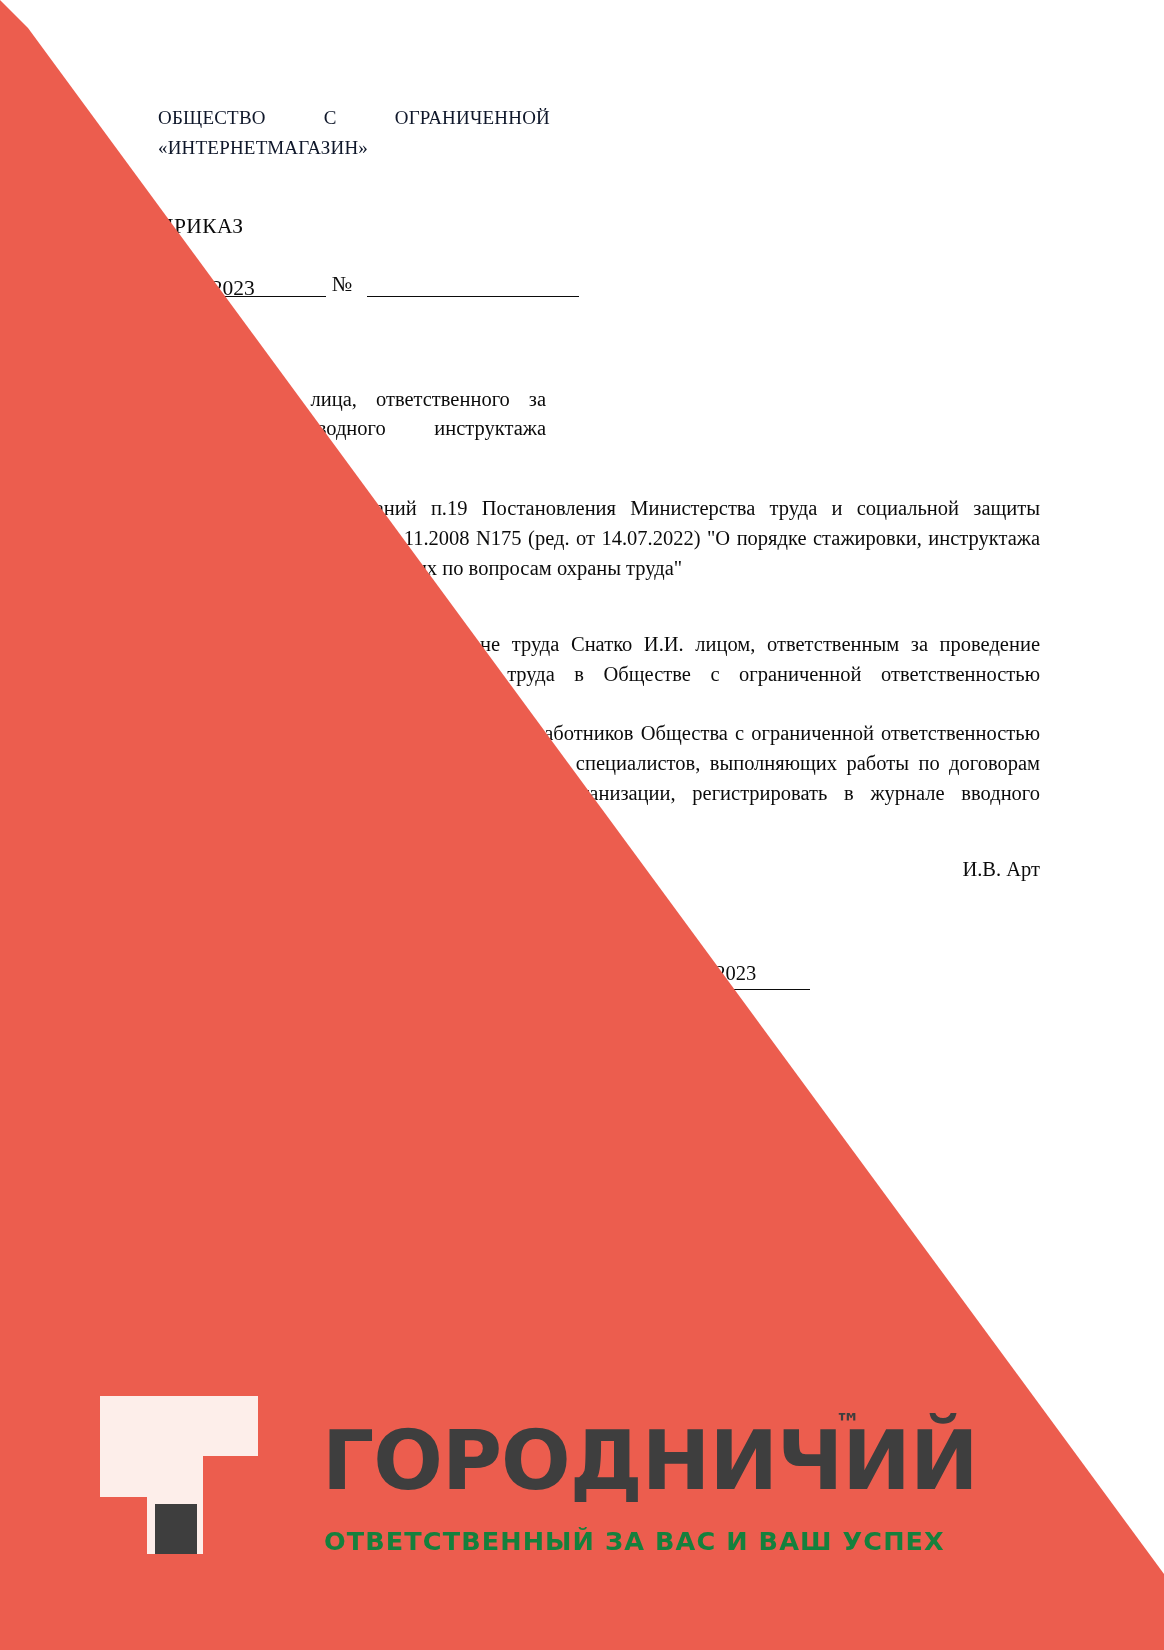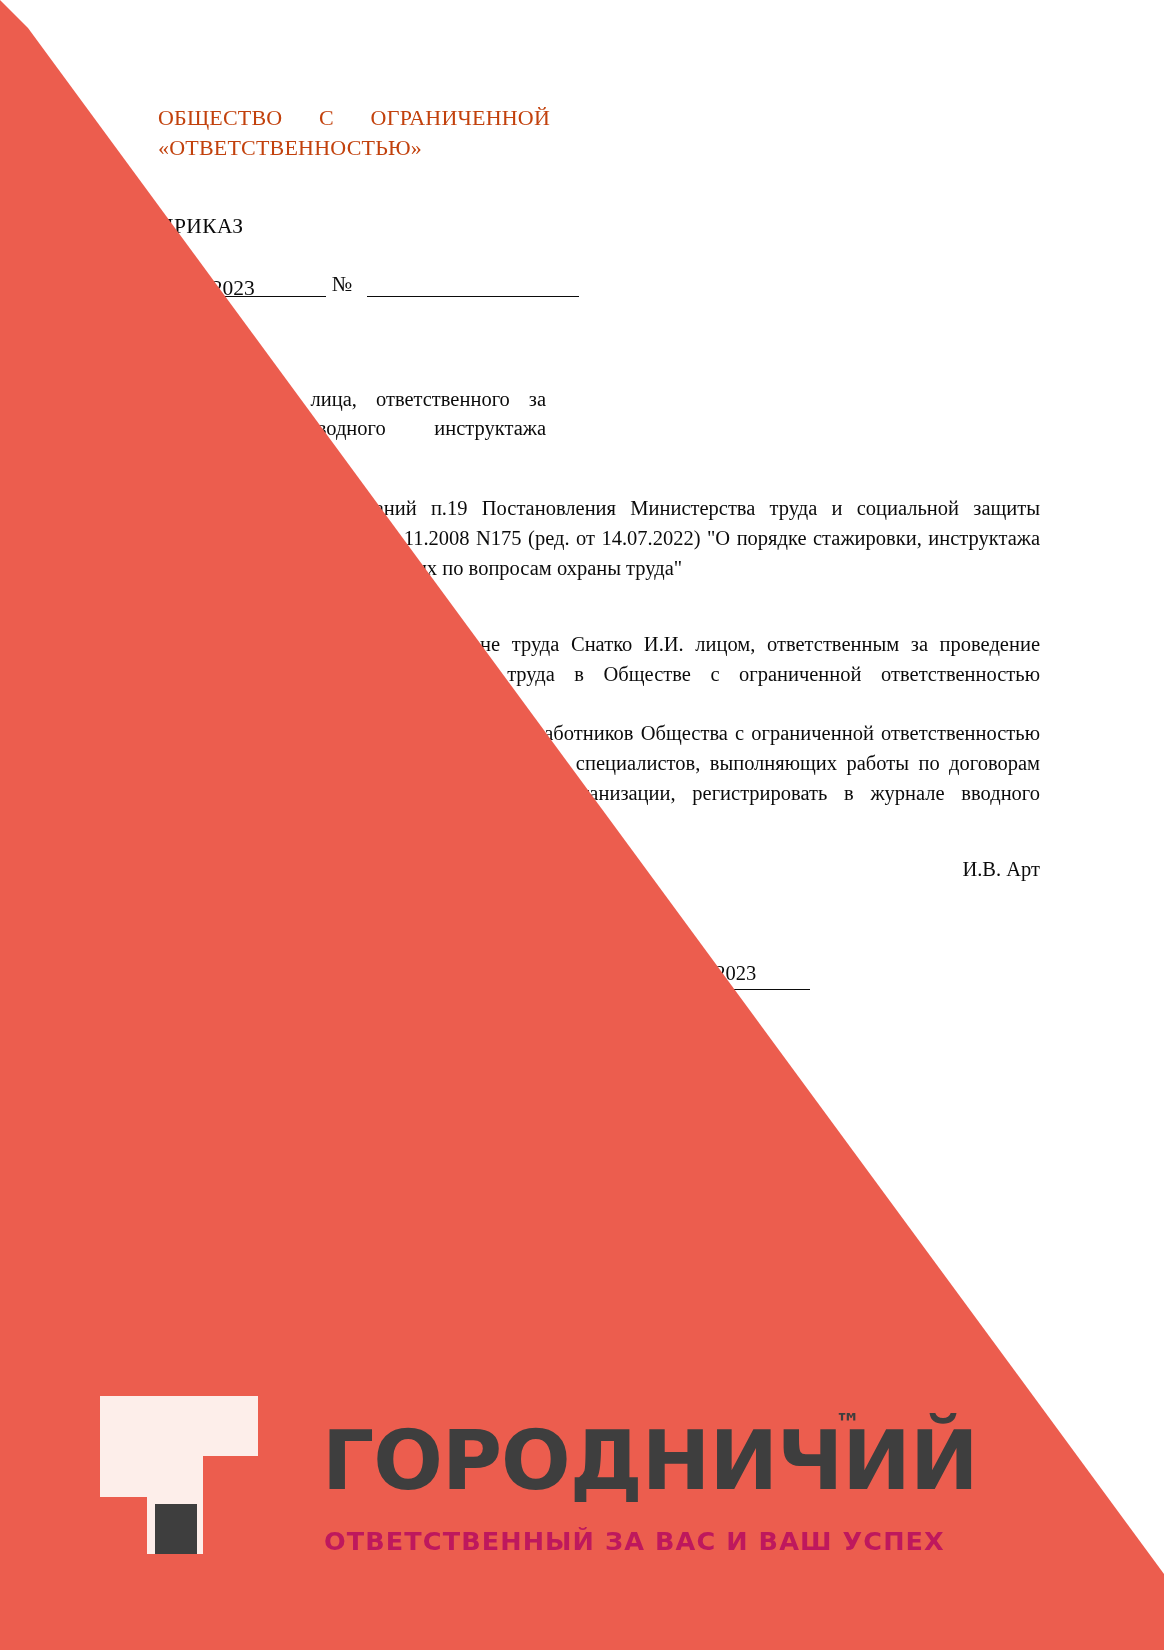--- a/index.html
+++ b/index.html
@@ -25,23 +25,23 @@
     width: 1164px;
     height: 1650px;
     z-index: 1;
   }
 
   .org-block {
     position: absolute;
     left: 158px;
     top: 103px;
     width: 420px;
-    font-size: 22px;
+    font-size: 19px;
     line-height: 30px;
-    color: #c2410c;
+    color: #0f172a;
     letter-spacing: 0.2px;
   }
   .org-line-1 { text-align: justify; text-align-last: justify; width: 392px; }
 
   .order-title {
     position: absolute;
     left: 158px;
     top: 214px;
     font-size: 21.5px;
     color: #0b0b0b;
@@ -192,34 +192,34 @@
     color: #3e3e3e;
   }
   #tagline {
     position: absolute;
     left: 224px;
     top: 130px;
     font-family: "DejaVu Sans", sans-serif;
     font-weight: bold;
     font-size: 25.5px;
     letter-spacing: 1.1px;
-    color: #be185d;
+    color: #15803d;
     white-space: nowrap;
   }
 </style>
 </head>
 <body>
 
 <div id="page">
 
   <div id="doc">
 
     <div class="org-block">
       <div class="org-line-1">ОБЩЕСТВО  С  ОГРАНИЧЕННОЙ</div>
-      <div>«ОТВЕТСТВЕННОСТЬЮ»</div>
+      <div>«ИНТЕРНЕТМАГАЗИН»</div>
     </div>
 
     <div class="order-title">ПРИКАЗ</div>
 
     <div class="datenum-row">
       <span class="rule rule-date"><span class="date-val">29.06.2023</span></span>
       <span>№</span>
       <span class="rule rule-num"><span></span></span>
     </div>
 

